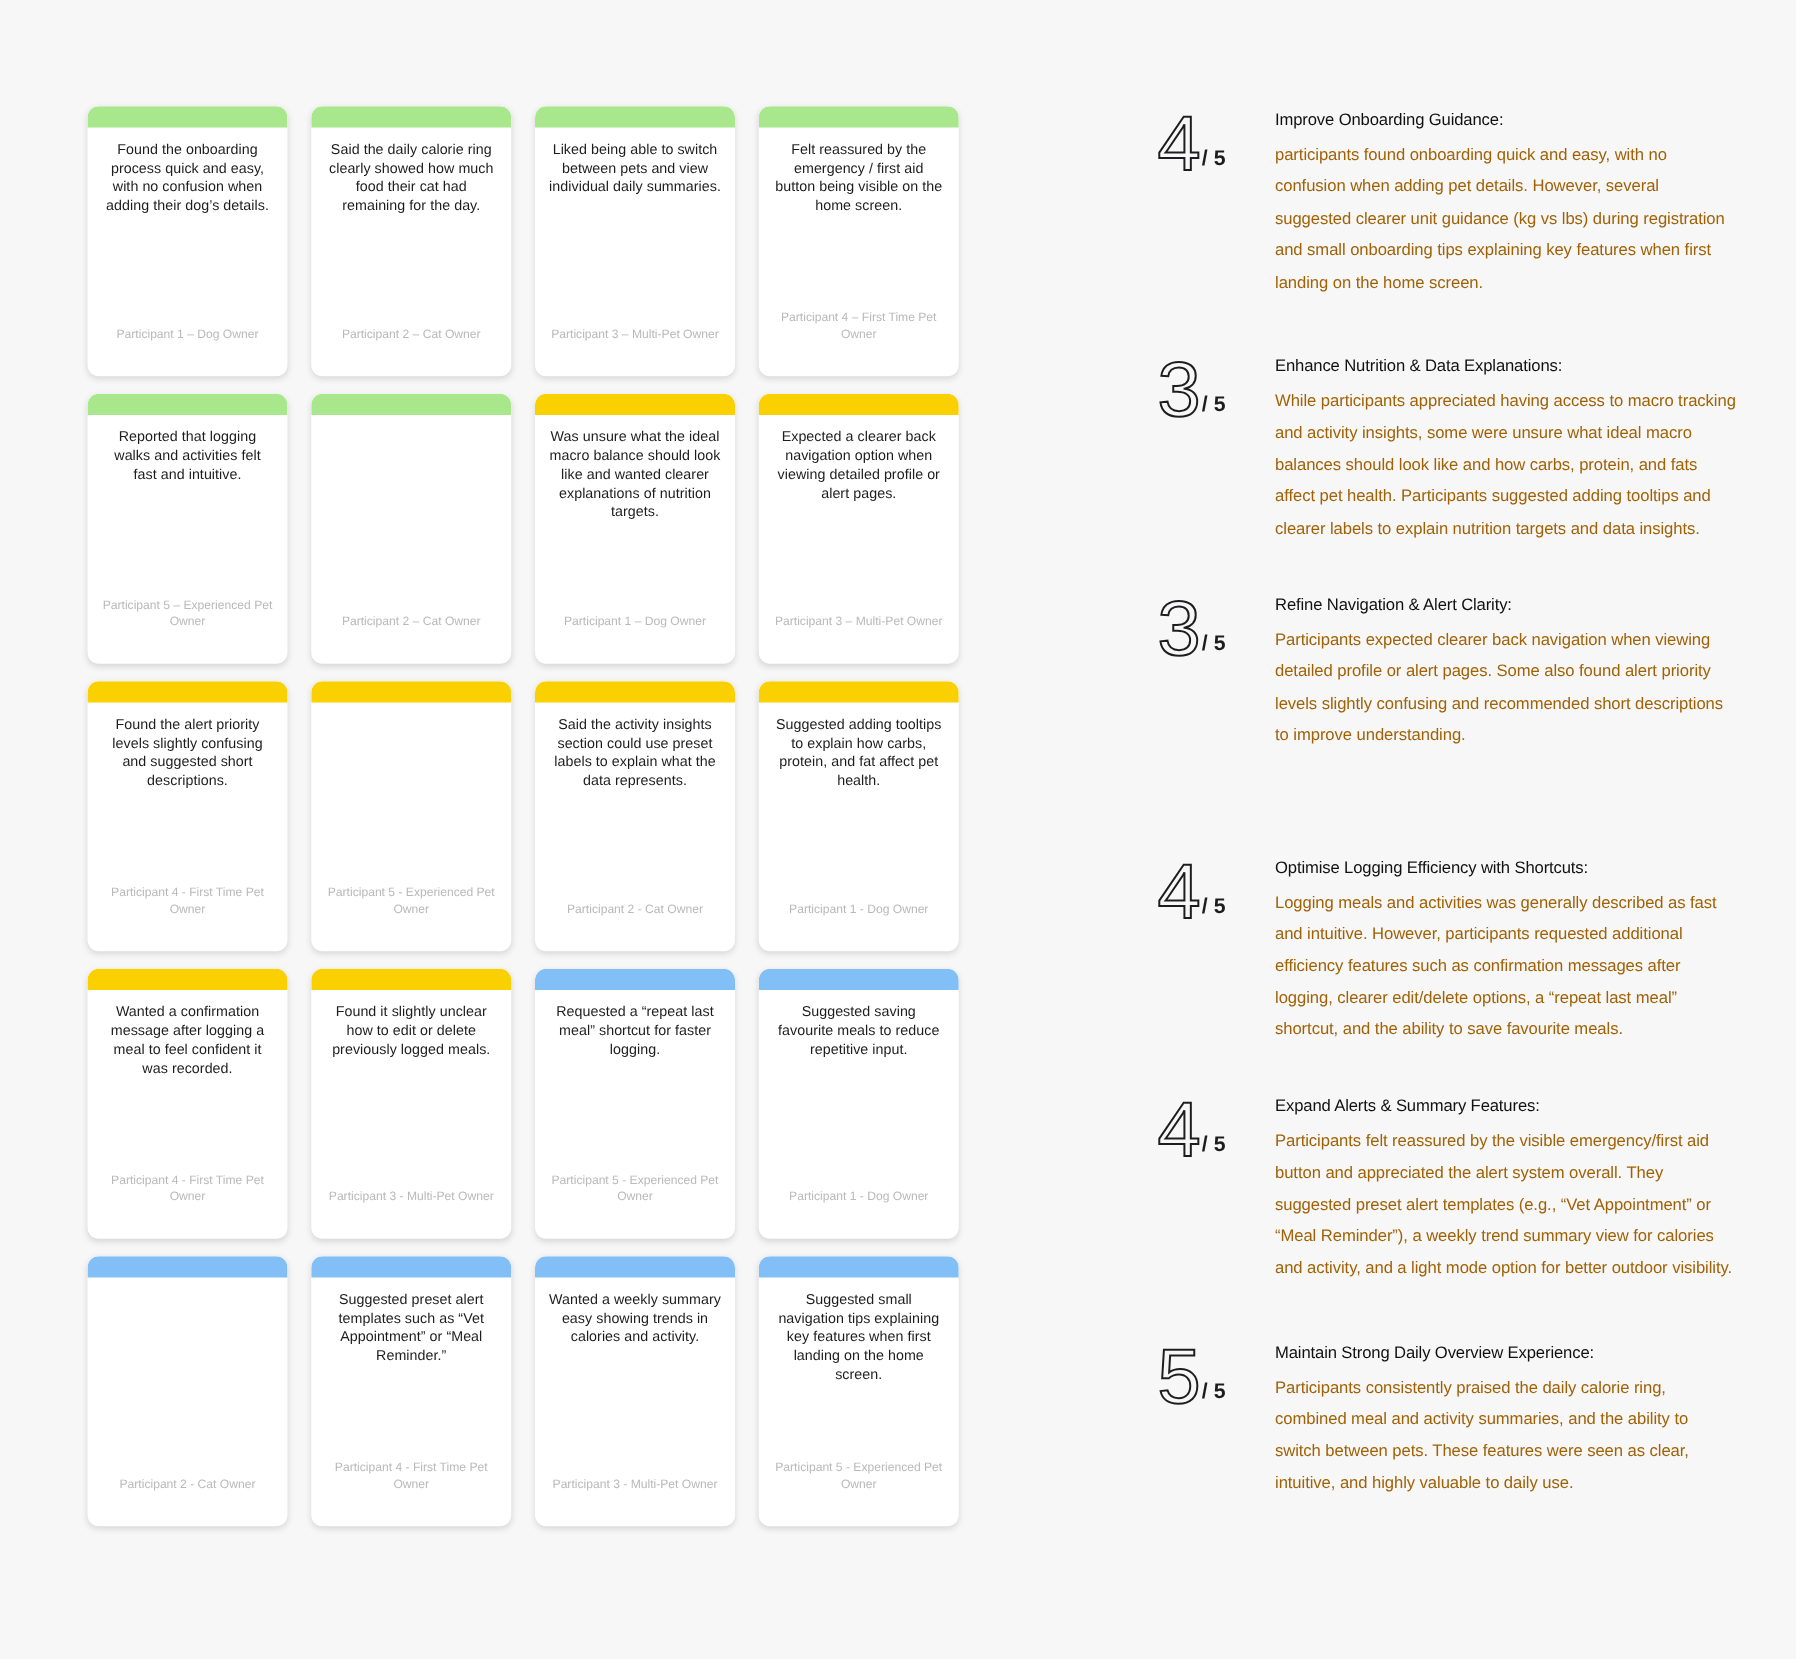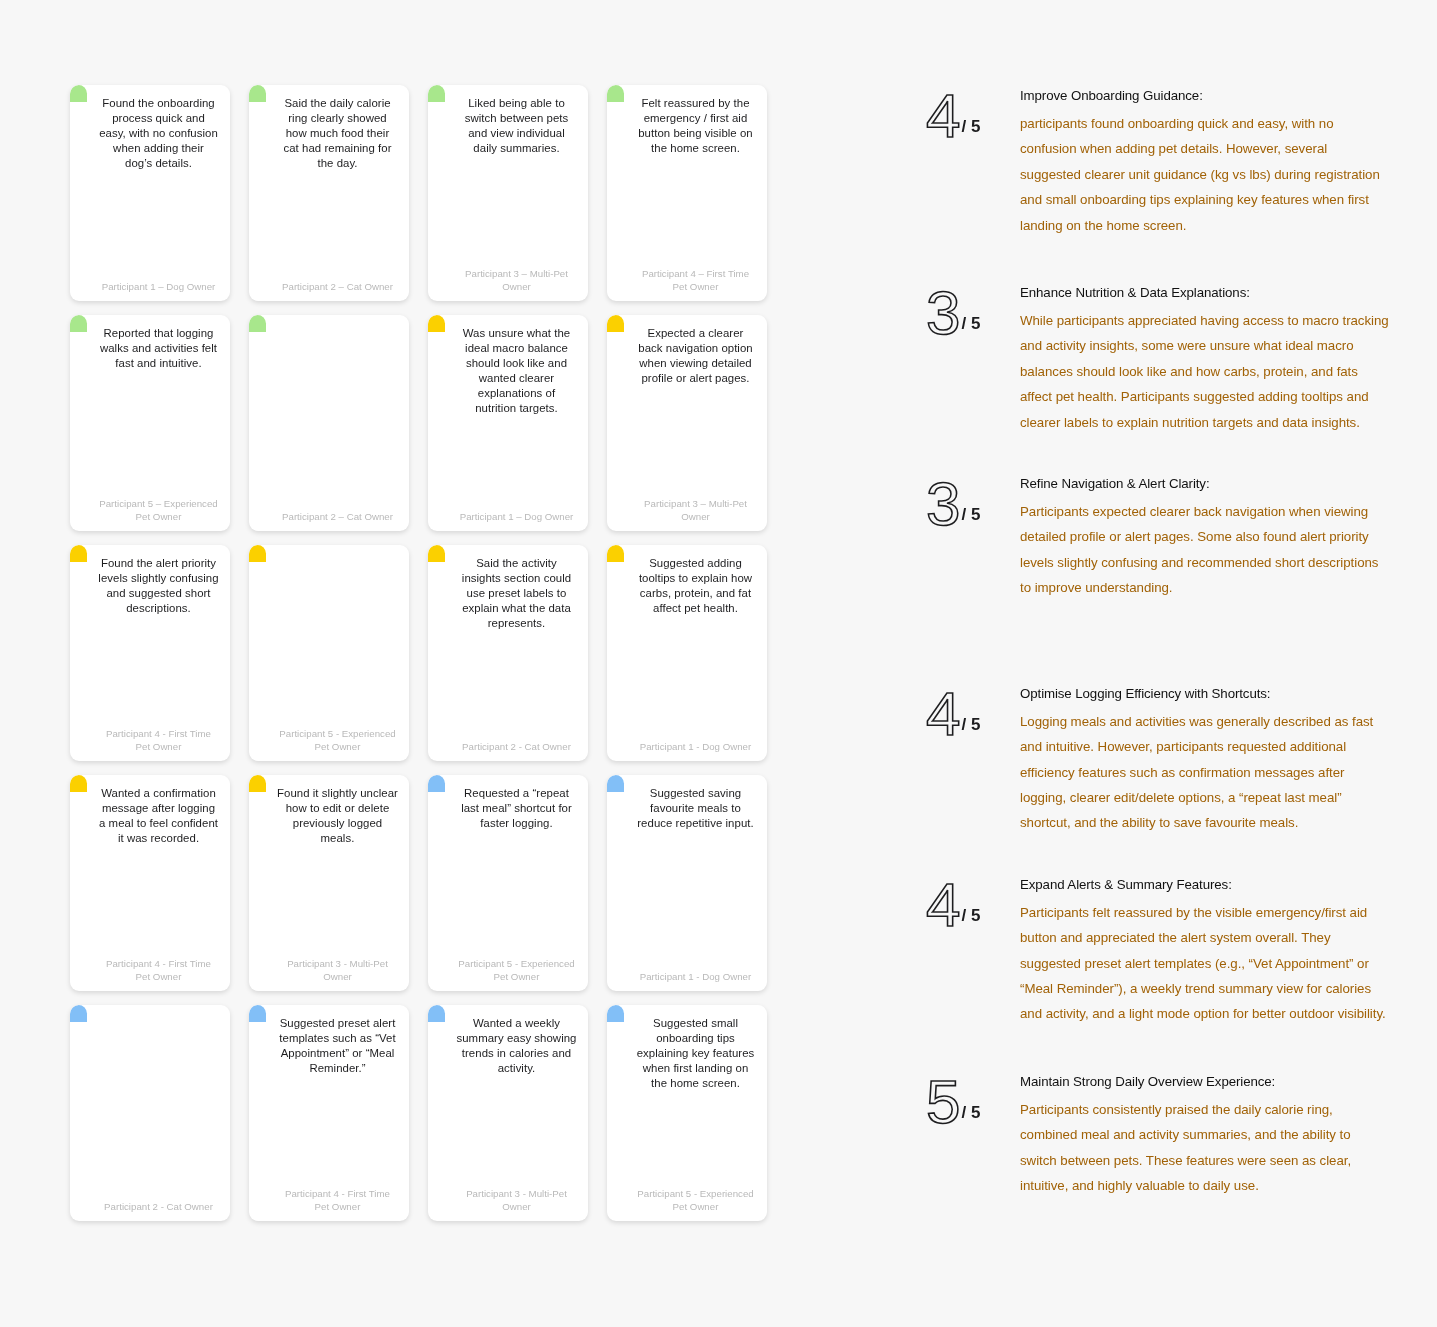--- a/index.html
+++ b/index.html
@@ -33,21 +33,21 @@
     display: flex;
     gap: 19px;
   }
   .note-card {
     width: 160px;
     height: 216px;
     background: #ffffff;
     border-radius: 9px;
     box-shadow: 0 2px 5px rgba(0,0,0,0.13);
     display: flex;
-    flex-direction: row;
+    flex-direction: column;
     overflow: hidden;
   }
   .note-band {
     height: 17px;
     width: 100%;
     flex: 0 0 17px;
     border-top-left-radius: 9px;
     border-top-right-radius: 9px;
   }
   .band-green  { background: #a8e78c; }
@@ -62,21 +62,21 @@
   }
   .note-text {
     font-size: 11.4px;
     line-height: 15px;
     color: #1d1d1f;
     text-align: center;
     letter-spacing: 0.05px;
   }
   .note-attr {
     margin-top: auto;
-    padding-bottom: 8px;
+    padding-bottom: 27px;
     font-size: 9.7px;
     line-height: 12.5px;
     color: #b9b9b9;
     text-align: center;
   }
 
   
   .findings {
     margin-left: 110px;
     width: 470px;
@@ -274,21 +274,21 @@
         <div class="note-card">
           <div class="note-band band-blue"></div>
           <div class="note-body">
             <div class="note-text">Wanted a weekly summary easy showing trends in calories and activity.</div>
             <div class="note-attr">Participant 3 - Multi-Pet Owner</div>
           </div>
         </div>
         <div class="note-card">
           <div class="note-band band-blue"></div>
           <div class="note-body">
-            <div class="note-text">Suggested small onboarding tips explaining key features when first landing on the home screen.</div>
+            <div class="note-text">Suggested small navigation tips explaining key features when first landing on the home screen.</div>
             <div class="note-attr">Participant 5 - Experienced Pet Owner</div>
           </div>
         </div>
       </div>
     </div>
 
   <div class="findings" id="findings">
       <div class="finding" style="margin-bottom: 44px;">
         <div class="score">
           <span class="score-num">4</span>

